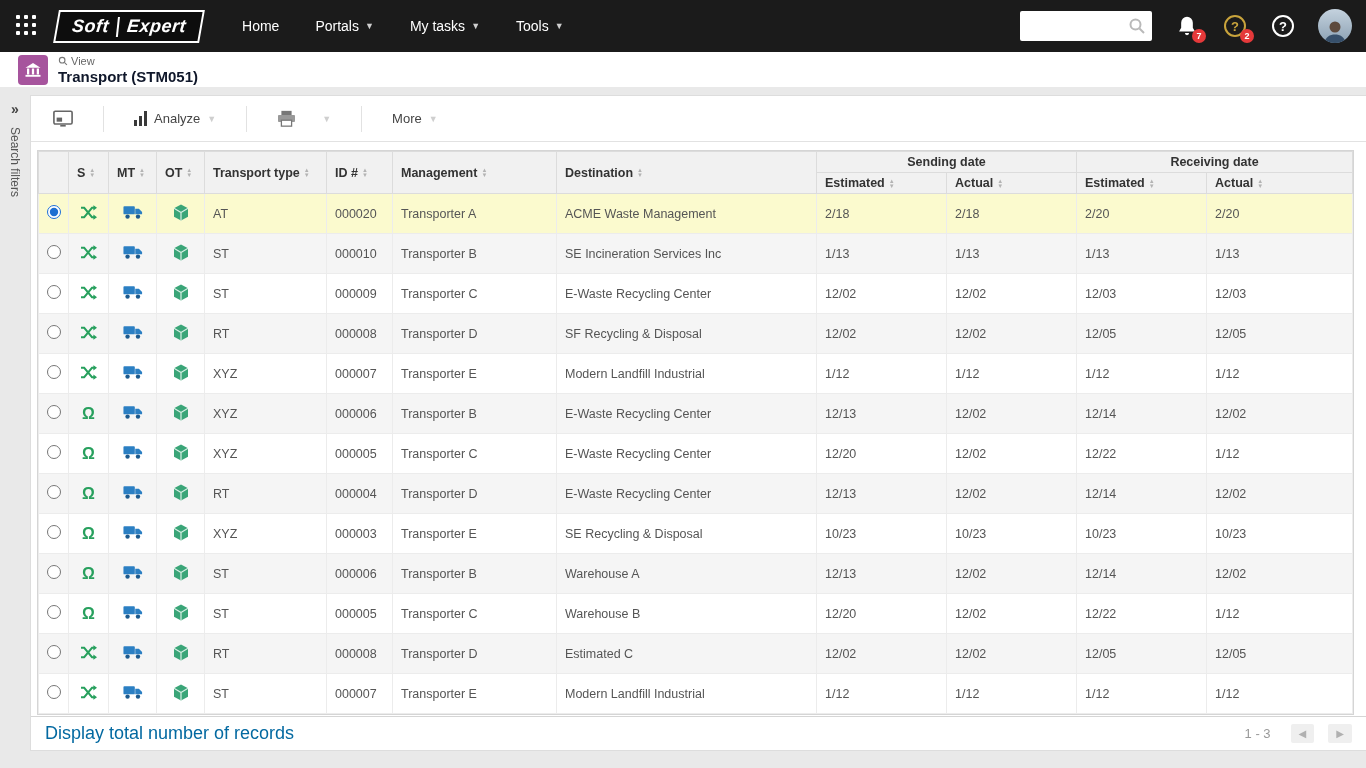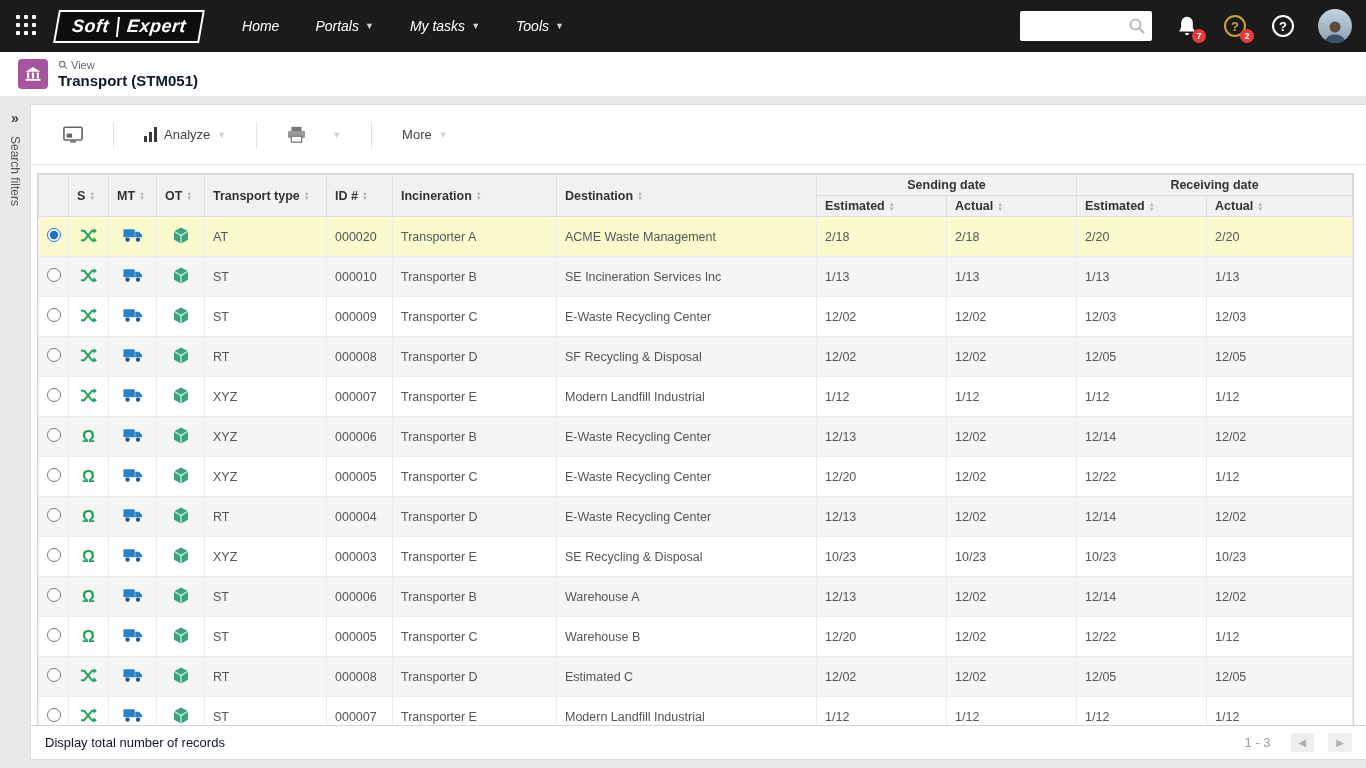--- a/index.html
+++ b/index.html
@@ -7,47 +7,47 @@
   body { font-family:"Liberation Sans", sans-serif; background:#e9e9e9; }
 
   
   .topbar { height:52px; background:#1b1b1b; display:flex; align-items:center; padding:0 14px; }
   .apps-btn { width:26px; height:26px; display:grid; grid-template-columns:repeat(3,6px); grid-template-rows:repeat(3,6px); gap:2px; align-content:center; justify-content:center; cursor:pointer; margin-right:16px; }
   .apps-btn span { width:4px; height:4px; background:#fff; border-radius:1px; }
   .logo-box { border:2px solid #fff; background:#0d0d0d; transform:skewX(-10deg); padding:4px 14px; display:flex; align-items:center; gap:8px; margin-right:26px; }
   .logo-box span { font-style:italic; font-weight:bold; font-size:18px; color:#fff; transform:skewX(4deg); letter-spacing:.5px; }
   .logo-divider { width:2px; height:20px; background:#fff; }
   .nav { display:flex; align-items:center; gap:8px; }
-  .nav-item { color:#fff; font-size:14px; padding:8px 14px; display:flex; align-items:center; gap:6px; cursor:pointer;font-style:italic; }
+  .nav-item { color:#fff; font-size:14px; padding:8px 14px; display:flex; align-items:center; gap:6px; cursor:pointer; }
   .caret { font-size:9px; color:#cfcfcf; }
   .topbar-right { margin-left:auto; display:flex; align-items:center; gap:22px; }
   .searchbox { position:relative; width:132px; height:30px; }
   .searchbox input { width:100%; height:100%; border:none; border-radius:2px; padding:0 28px 0 8px; font-size:13px; outline:none; background:#fff; }
   .searchbox .mag { position:absolute; right:6px; top:6px; }
   .icon-wrap { position:relative; width:26px; height:26px; display:flex; align-items:center; justify-content:center; cursor:pointer; }
   .badge { position:absolute; bottom:-4px; right:-6px; background:#e5393a; color:#fff; font-size:9px; font-weight:bold; min-width:14px; height:14px; border-radius:8px; display:flex; align-items:center; justify-content:center; padding:0 3px; }
   .coin { width:22px; height:22px; border:2px solid #c9a43c; border-radius:50%; color:#c9a43c; font-weight:bold; font-size:13px; display:flex; align-items:center; justify-content:center; }
   .helpc { width:22px; height:22px; border:2px solid #fff; border-radius:50%; color:#fff; font-weight:bold; font-size:13px; display:flex; align-items:center; justify-content:center; }
   .avatar { width:34px; height:34px; border-radius:50%; background:linear-gradient(180deg,#c4d2de,#8ca1b3); overflow:hidden; display:flex; align-items:flex-end; justify-content:center; cursor:pointer; }
 
   
-  .crumb { height:44px; background:#fff; display:flex; align-items:center; padding:0 18px; gap:10px; }
+  .crumb { height:35px; background:#fff; display:flex; align-items:center; padding:0 18px; gap:10px; }
   .module-icon { width:30px; height:30px; border-radius:4px; background:#a6549d; display:flex; align-items:center; justify-content:center; }
   .crumb-text .view-line { font-size:11px; color:#666; display:flex; align-items:center; gap:3px; }
   .crumb-text .title { font-size:15px; font-weight:bold; color:#0f172a; margin-top:1px; }
 
   
   .main { display:flex; height:672px; padding-top:8px; background:#e9e9e9; }
   .filter-strip { width:30px; display:flex; flex-direction:column; align-items:center; padding-top:6px; }
   .collapse-btn { font-size:14px; font-weight:bold; color:#444; cursor:pointer; }
   .filter-label { writing-mode:vertical-rl; font-size:12px; color:#555; margin-top:10px; }
   .panel { flex:1; background:#fff; display:flex; flex-direction:column; margin-bottom:8px; border:1px solid #ddd; border-right:none; }
 
   
-  .toolbar { height:60px; display:flex; align-items:center; padding:0 22px; border-bottom:1px solid #e2e2e2; gap:14px; }
+  .toolbar { height:46px; display:flex; align-items:center; padding:0 12px; border-bottom:1px solid #e2e2e2; gap:14px; }
   .tb-btn { display:flex; align-items:center; gap:7px; padding:7px 10px; font-size:13px; color:#444; cursor:pointer; border-radius:2px; }
   .tb-sep { width:1px; height:26px; background:#e2e2e2; margin:0 6px; }
   .bars { display:flex; align-items:flex-end; gap:2px; height:15px; }
   .bars i { width:3px; background:#3a3a3a; display:block; }
 
   
   .table-area { flex:1; overflow:hidden; padding:8px 12px 0 6px; }
   .grid-wrap { border:1px solid #d5d5d5; }
   table { border-collapse:collapse; table-layout:fixed; width:100%; font-size:12.5px; color:#555; }
   th { background:#f1f1f1; border:1px solid #dcdcdc; font-weight:bold; color:#333; padding:3px 8px; text-align:left; font-size:12.5px; }
@@ -56,21 +56,21 @@
   tr.alt td { background:#f5f5f5; }
   tr.selected td { background:#fbface;margin-top:36px; }
   .sort { display:inline-flex; flex-direction:column; margin-left:4px; vertical-align:middle; line-height:4px; }
   .sort i { font-style:normal; font-size:6px; color:#b3b3b3; height:5px; }
   input[type=radio] { width:14px; height:14px; accent-color:#1d6fd1; cursor:pointer; }
   .st-return { color:#27a05d; font-weight:bold; font-size:16px; }
   .cell-icon { display:inline-flex; align-items:center; justify-content:center; }
 
   
   .grid-footer { height:34px; border-top:1px solid #d5d5d5; display:flex; align-items:center; justify-content:space-between; padding:0 14px; background:#fff; }
-  .total-link { color:#0f172a; font-size:13px; text-decoration:none; cursor:pointer; }
+  .total-link { color:#0369a1; font-size:18px; text-decoration:none; cursor:pointer; }
   .pager { display:flex; align-items:center; gap:14px; }
   .page-range { color:#999; font-size:13px; margin-right:6px; }
   .pg-btn { color:#b0b0b0; font-size:10px; background:#efefef; padding:4px 8px; border-radius:2px; cursor:pointer; }
 </style>
 </head>
 <body>
 
 <header class="topbar">
   <div class="apps-btn">
     <span></span>
@@ -237,21 +237,21 @@
                     <i>▼</i>
                   </span></th>
               <th rowspan="2"><span>Transport type</span><span class="sort">
                     <i>▲</i>
                     <i>▼</i>
                   </span></th>
               <th rowspan="2"><span>ID #</span><span class="sort">
                     <i>▲</i>
                     <i>▼</i>
                   </span></th>
-              <th rowspan="2"><span>Incineration</span><span class="sort">
+              <th rowspan="2"><span>Management</span><span class="sort">
                     <i>▲</i>
                     <i>▼</i>
                   </span></th>
               <th rowspan="2"><span>Destination</span><span class="sort">
                     <i>▲</i>
                     <i>▼</i>
                   </span></th>
               <th colspan="2" class="center">Sending date</th>
               <th colspan="2" class="center">Receiving date</th>
             </tr>

